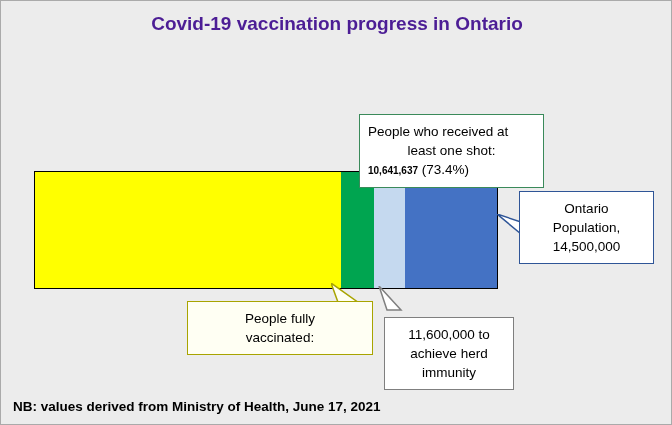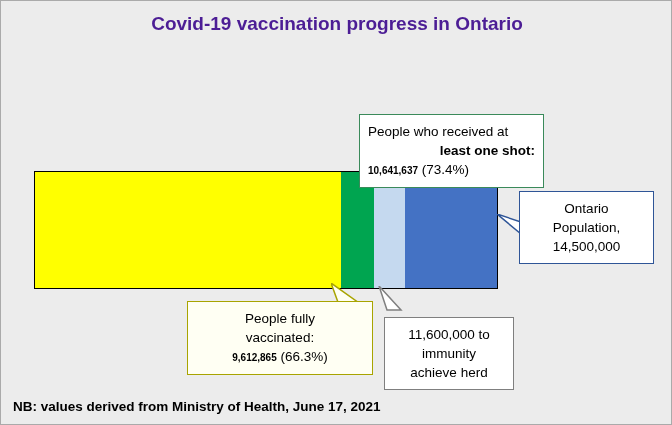--- a/index.html
+++ b/index.html
@@ -72,21 +72,21 @@
   }
 
   #callout-onedose {
     left: 358px;
     top: 73px;
     width: 185px;
     border: 1.5px solid #3a8a5a;
     text-align: left;
     margin-top: 40px;
   }
-  #callout-onedose .line2 { text-align: right; font-weight: bold; }
+  #callout-onedose .line2 { text-align: center; }
 
   #callout-fully {
     left: 186px;
     top: 300px;
     width: 186px;
     border: 1.5px solid #a8a400;
     background: #fffff3;
   }
 
   #callout-herd {
@@ -191,29 +191,26 @@
     <div>People who received at</div>
     <div class="line2">least one shot:</div>
     <div>
       <span class="big">10,641,637</span><span> (73.4%)</span>
     </div>
   </div>
 
   <div class="callout" id="callout-fully">
     <div>People fully</div>
     <div>vaccinated:</div>
-    <div>
-      <span class="big">9,612,865</span><span> (66.3%)</span>
-    </div>
   </div>
 
   <div class="callout" id="callout-herd">
     <div>11,600,000 to</div>
+    <div>achieve herd</div>
     <div>immunity</div>
-    <div>achieve herd</div>
   </div>
 
   <div class="callout" id="callout-pop">
     <div>Ontario</div>
     <div>Population,</div>
     <div>14,500,000</div>
   </div>
 
   <div class="footnote">NB: values derived from Ministry of Health, June 17, 2021</div>
 

